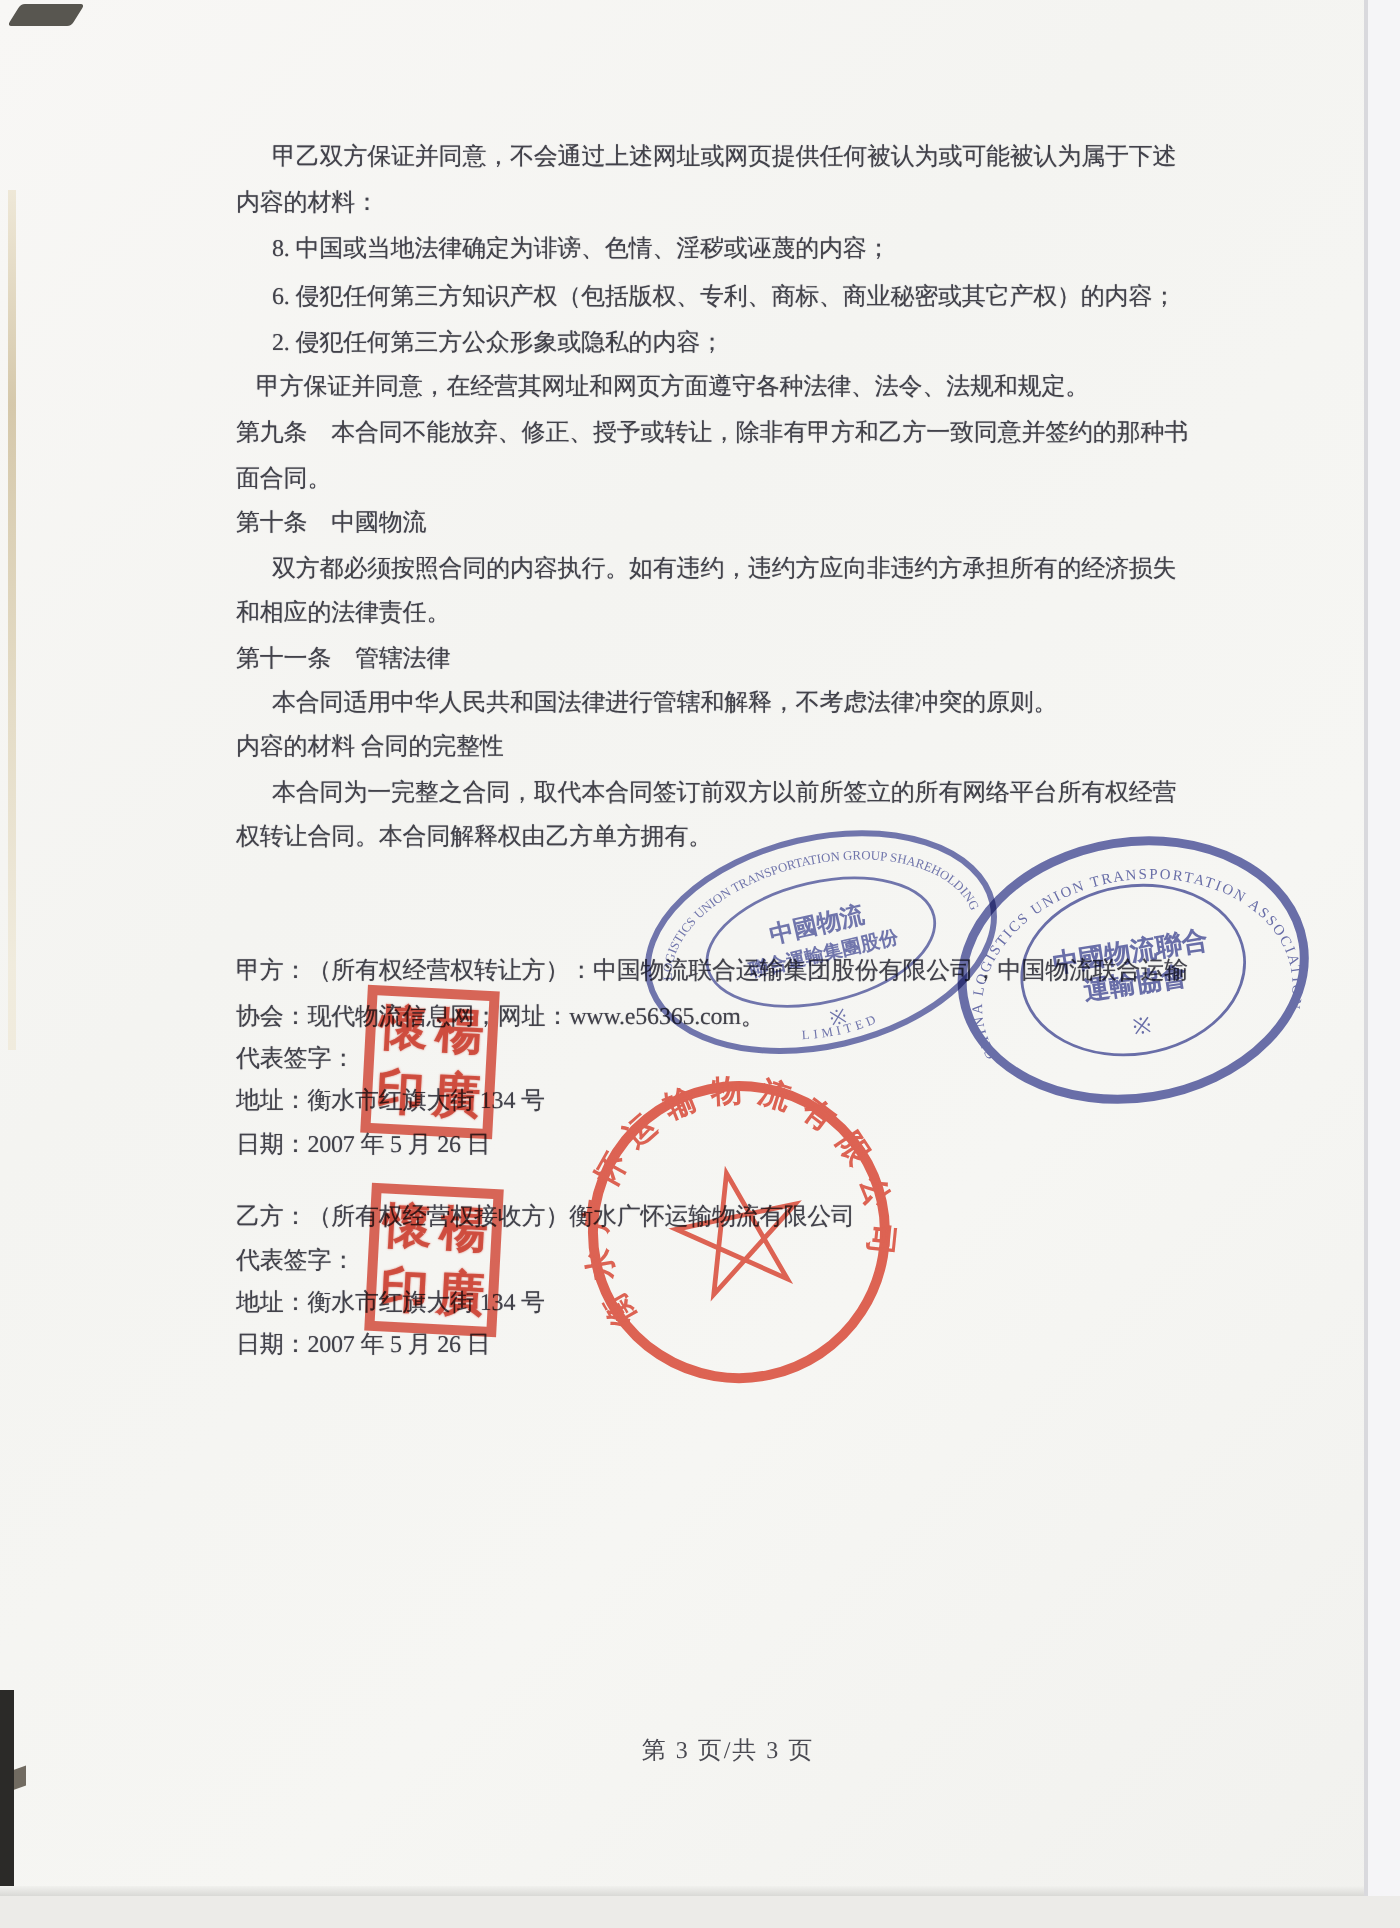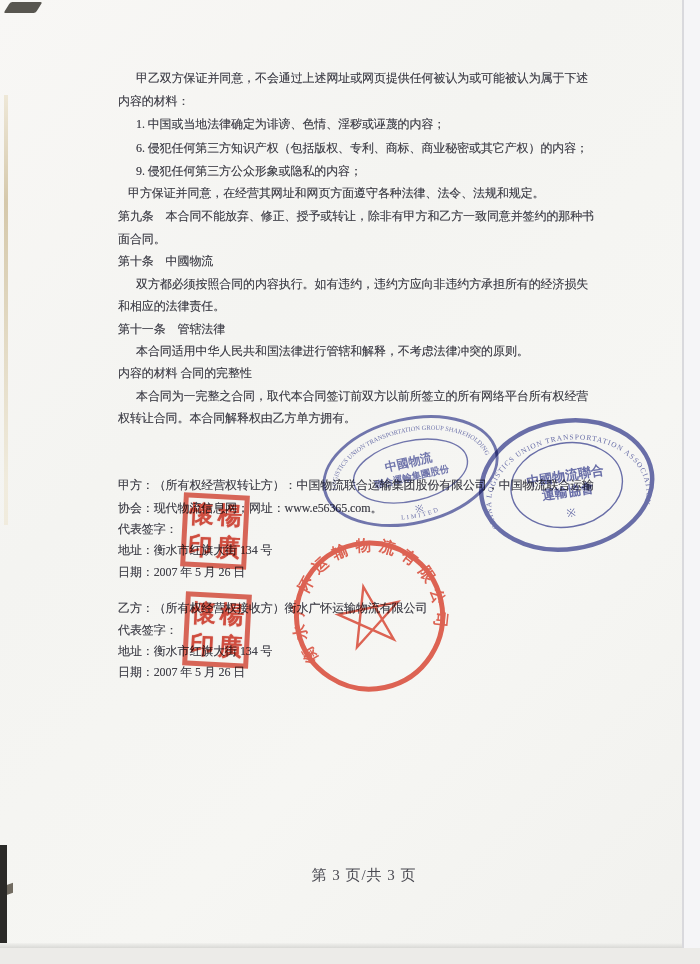--- a/index.html
+++ b/index.html
@@ -20,21 +20,21 @@
   .right-strip{left:684px;top:0;width:16px;height:948px;background:#f5f5f7;}
 
   
   .ln{
     position:absolute;white-space:nowrap;
     font-size:12px;line-height:17px;color:#42424a;
     letter-spacing:-0.1px;
     text-shadow:0 0 .5px rgba(66,66,80,.55);
   }
   .footer-wrap{position:absolute;left:0;top:866px;width:700px;text-align:center;padding-left:28px;box-sizing:border-box;}
-  .footer-wrap .ftxt{font-size:15px;color:#4a4a52;letter-spacing:1px;}
+  .footer-wrap .ftxt{font-size:12px;color:#4a4a52;letter-spacing:1px;}
 
   
   .stamp{position:absolute;mix-blend-mode:multiply;}
   .seal-square{
     width:56px;height:64px;border:5px solid rgba(216,64,47,.85);
     display:grid;grid-template-columns:1fr 1fr;grid-template-rows:1fr 1fr;
     opacity:.92;background:rgba(255,240,238,.05);
   }
   .seal-square span{
     display:flex;align-items:center;justify-content:center;
@@ -51,23 +51,23 @@
 <div class="edge tape-left"></div>
 <div class="edge tick-left"></div>
 <div class="edge dark-left-bottom"></div>
 <div class="edge bottom-shadow"></div>
 <div class="edge bottom-strip"></div>
 <div class="edge right-line"></div>
 <div class="edge right-strip"></div>
 
 <div class="ln" style="left:136px;top:70px">甲乙双方保证并同意，不会通过上述网址或网页提供任何被认为或可能被认为属于下述</div>
 <div class="ln" style="left:118px;top:93px">内容的材料：</div>
-<div class="ln" style="left:136px;top:116px">1. 中国或当地法律确定为诽谤、色情、淫秽或诬蔑的内容；</div>
+<div class="ln" style="left:136px;top:116px">8. 中国或当地法律确定为诽谤、色情、淫秽或诬蔑的内容；</div>
 <div class="ln" style="left:136px;top:140px">6. 侵犯任何第三方知识产权（包括版权、专利、商标、商业秘密或其它产权）的内容；</div>
-<div class="ln" style="left:136px;top:163px">9. 侵犯任何第三方公众形象或隐私的内容；</div>
+<div class="ln" style="left:136px;top:163px">2. 侵犯任何第三方公众形象或隐私的内容；</div>
 <div class="ln" style="left:128px;top:185px">甲方保证并同意，在经营其网址和网页方面遵守各种法律、法令、法规和规定。</div>
 <div class="ln" style="left:118px;top:208px">第九条　本合同不能放弃、修正、授予或转让，除非有甲方和乙方一致同意并签约的那种书</div>
 <div class="ln" style="left:118px;top:231px">面合同。</div>
 <div class="ln" style="left:118px;top:253px">第十条　中國物流</div>
 <div class="ln" style="left:136px;top:276px">双方都必须按照合同的内容执行。如有违约，违约方应向非违约方承担所有的经济损失</div>
 <div class="ln" style="left:118px;top:298px">和相应的法律责任。</div>
 <div class="ln" style="left:118px;top:321px">第十一条　管辖法律</div>
 <div class="ln" style="left:136px;top:343px">本合同适用中华人民共和国法律进行管辖和解释，不考虑法律冲突的原则。</div>
 <div class="ln" style="left:118px;top:365px">内容的材料 合同的完整性</div>
 <div class="ln" style="left:136px;top:388px">本合同为一完整之合同，取代本合同签订前双方以前所签立的所有网络平台所有权经营</div>

